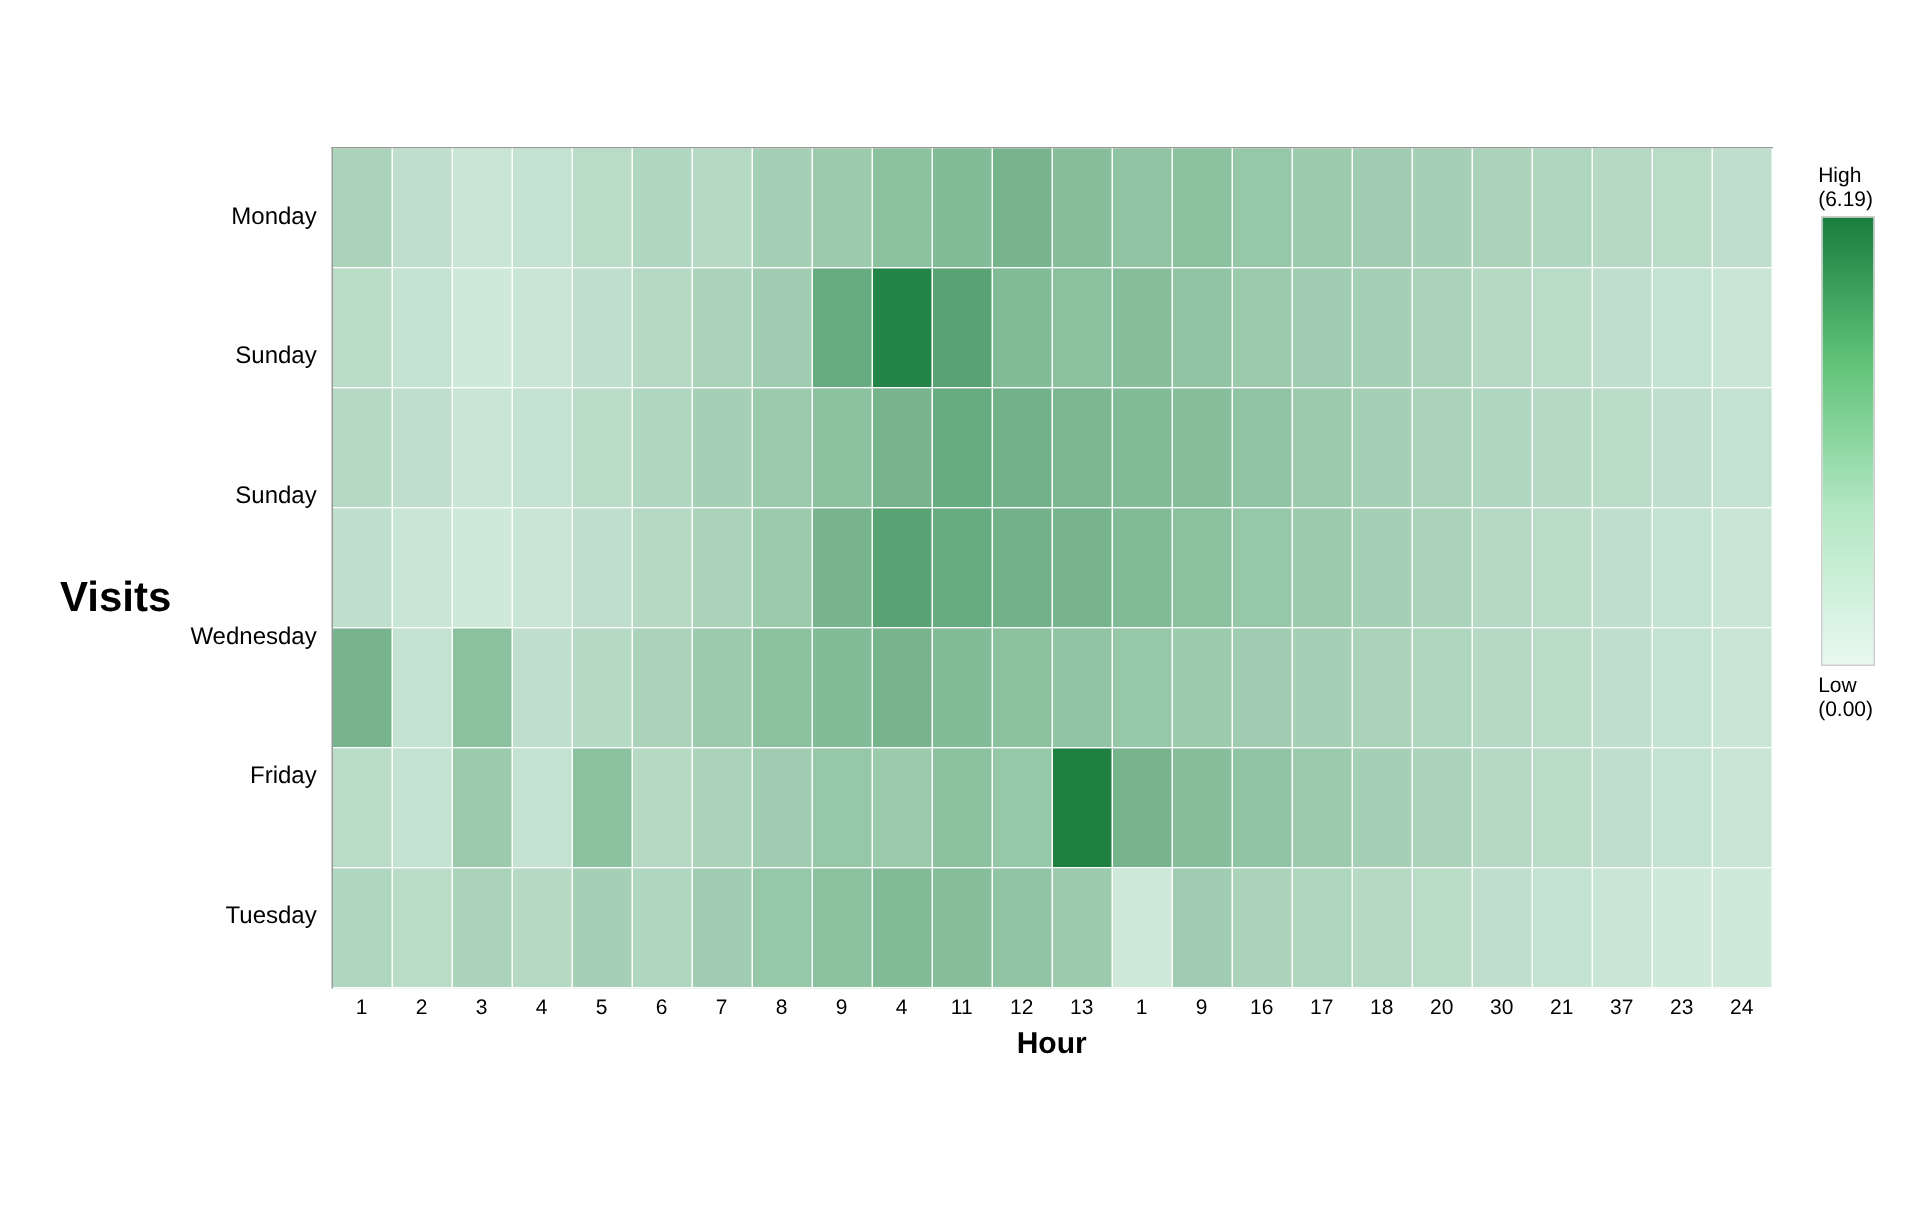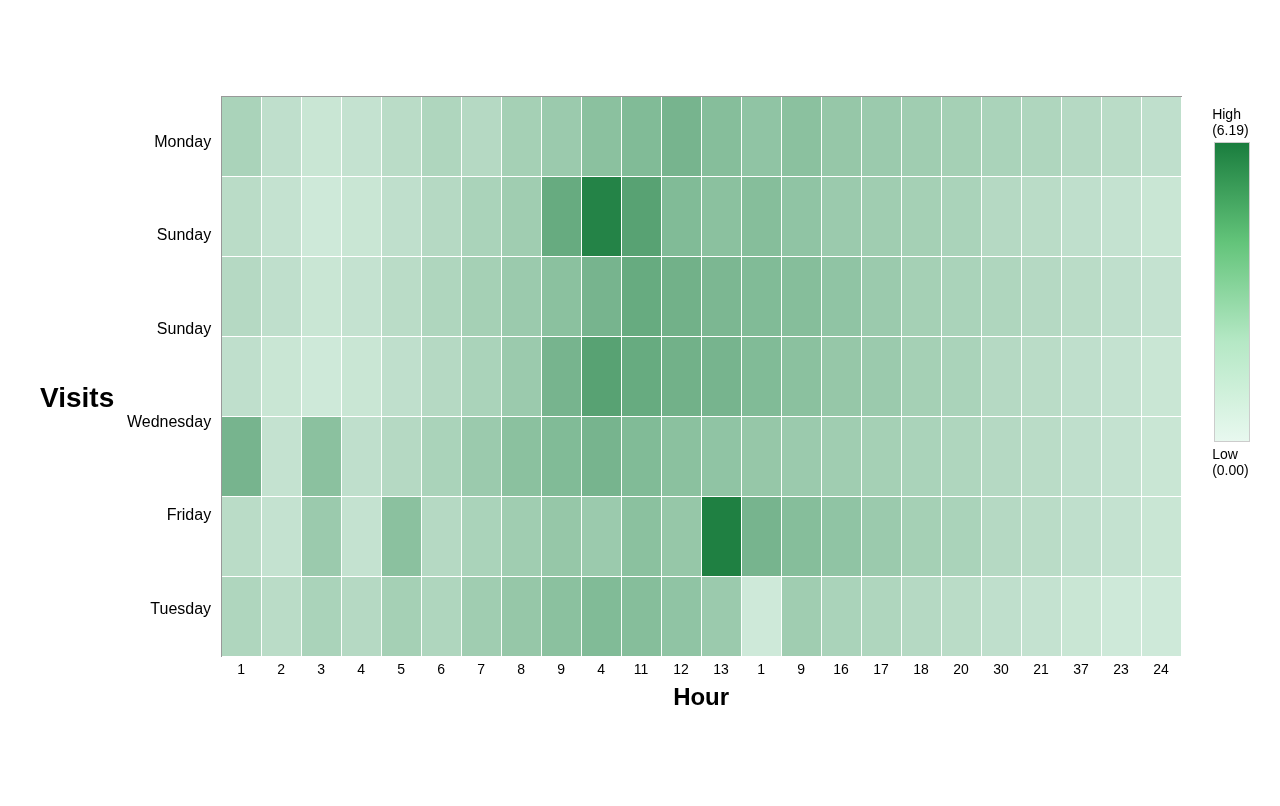--- a/index.html
+++ b/index.html
@@ -75,21 +75,21 @@
       width: 960px;
       margin-top: 4px;
     }
     .x-label {
       width: 40px;
       text-align: center;
       font-size: 14px;
     }
     .x-axis-title {
       text-align: center;
-      font-size: 24px;
+      font-size: 20px;
       font-weight: bold;
       margin-top: 6px;
       width: 960px;
     }
     .legend {
       display: flex;
       flex-direction: column;
       align-items: center;
       margin-left: 30px;
       margin-top: 10px;

